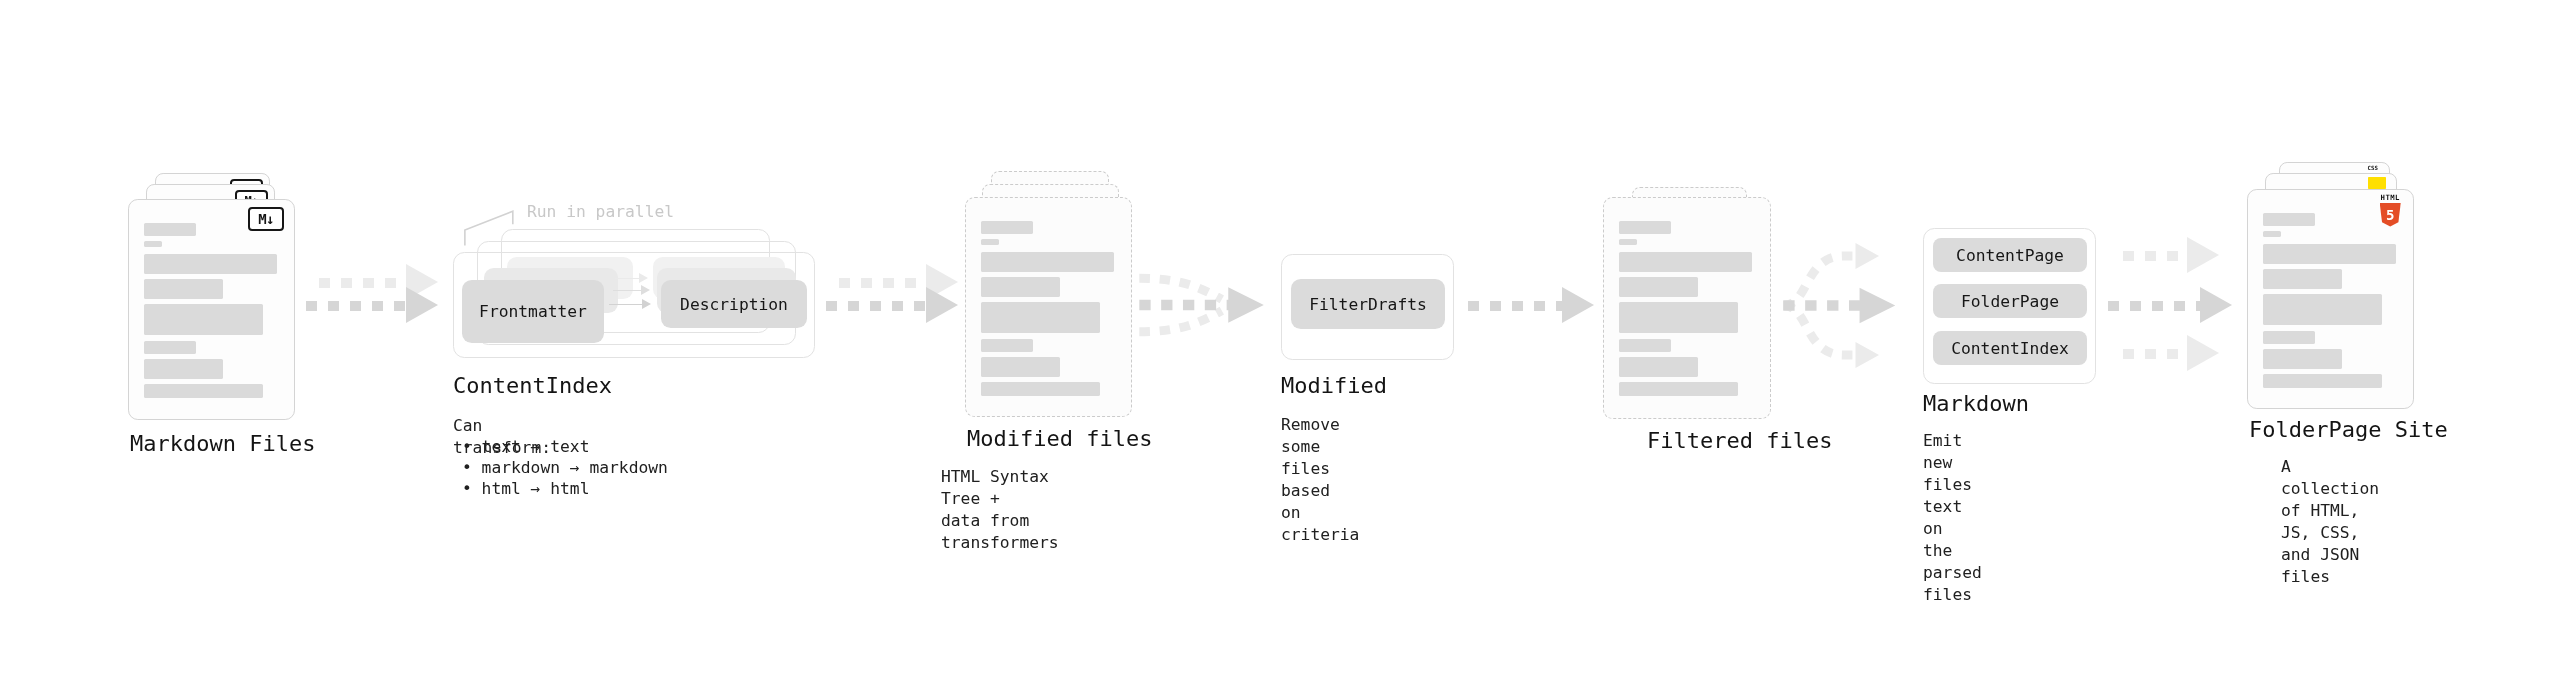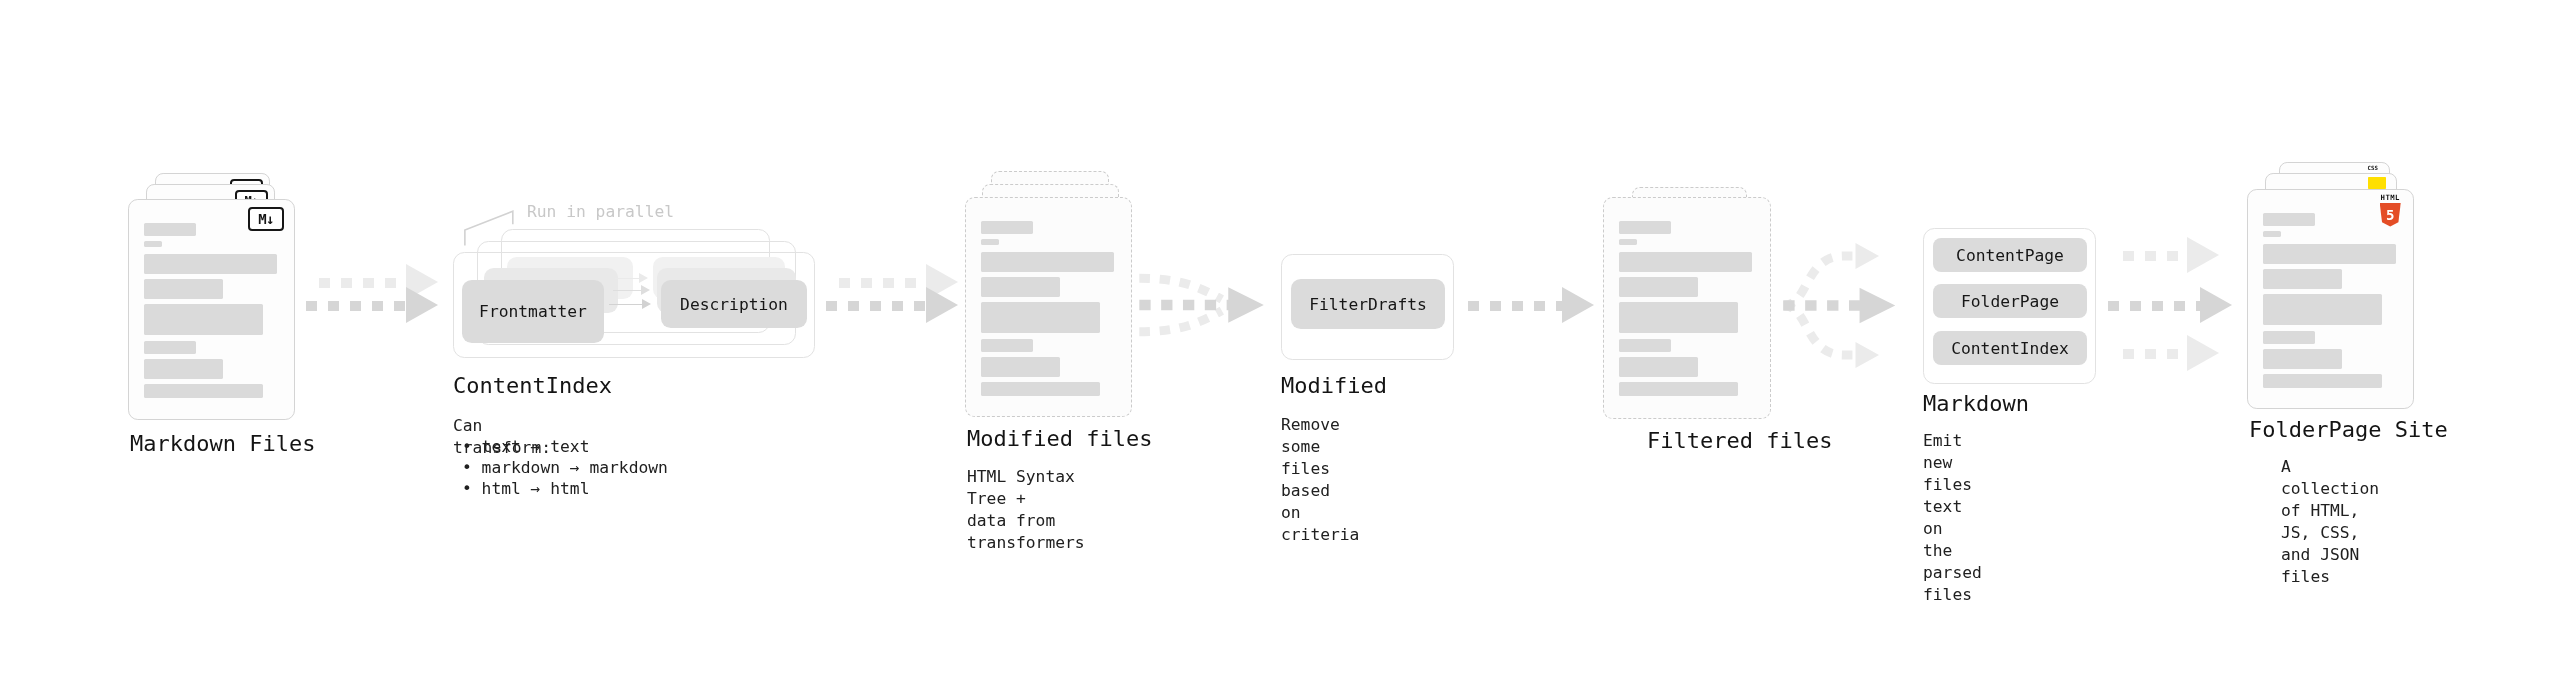--- a/index.html
+++ b/index.html
@@ -146,21 +146,21 @@
       <div class="doc-line" style="top:23px;width:52px;height:13px;"></div>
       <div class="doc-line" style="top:41px;width:18.7px;height:5.7px;"></div>
       <div class="doc-line" style="top:54px;width:133px;height:19.5px;"></div>
       <div class="doc-line" style="top:79px;width:79px;height:19.5px;"></div>
       <div class="doc-line" style="top:104px;width:119px;height:31px;"></div>
       <div class="doc-line" style="top:141px;width:52px;height:13px;"></div>
       <div class="doc-line" style="top:159px;width:79px;height:19.5px;"></div>
       <div class="doc-line" style="top:184px;width:119px;height:14px;"></div>
     </div>
     <div class="node-label" style="left:967px;top:427px;">Modified files</div>
-    <div class="node-desc" style="left:967px;top:466px;">HTML Syntax Tree +
+    <div class="node-desc" style="left:941px;top:466px;">HTML Syntax Tree +
 data from transformers</div>
   </div>
 
   <svg class="abs" style="left:1134px;top:267px;" width="140" height="76" viewBox="0 0 172 94">
     <path d="M6 14 C 52 14, 76 22, 108 40" fill="none" stroke="#ebebeb" stroke-width="11" stroke-dasharray="13 12"></path>
     <path d="M6 80 C 52 80, 76 72, 108 54" fill="none" stroke="#ebebeb" stroke-width="11" stroke-dasharray="13 12"></path>
     <line x1="6" y1="47" x2="118" y2="47" stroke="#d6d6d6" stroke-width="13" stroke-dasharray="14 13"></line>
     <polygon points="116,25 116,69 160,47" fill="#d6d6d6"></polygon>
   </svg>
 

